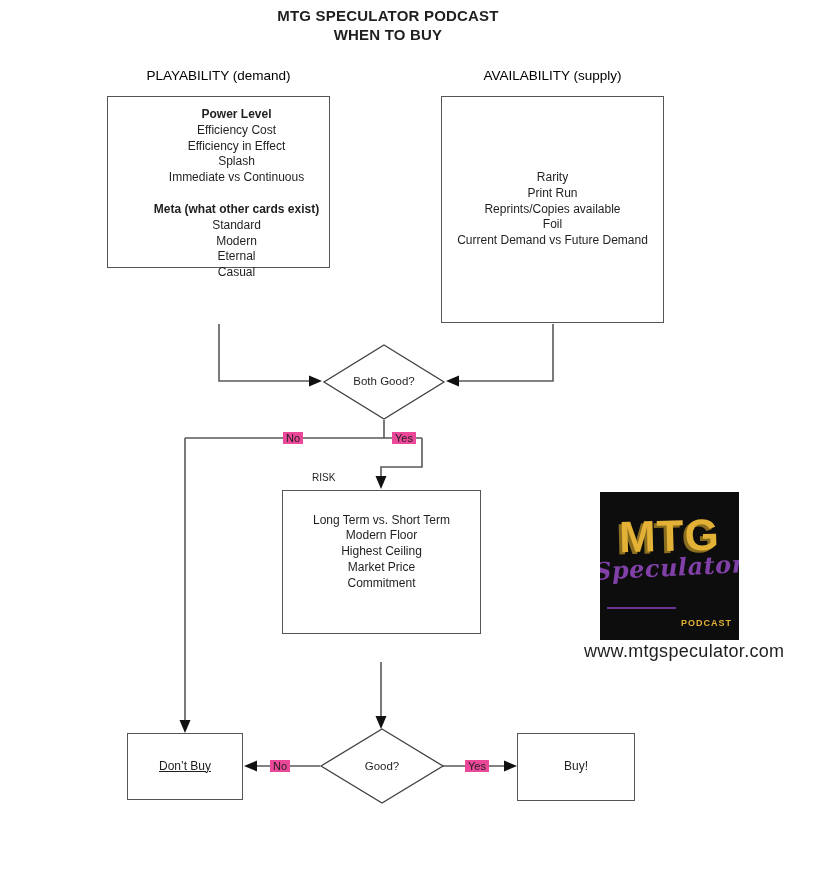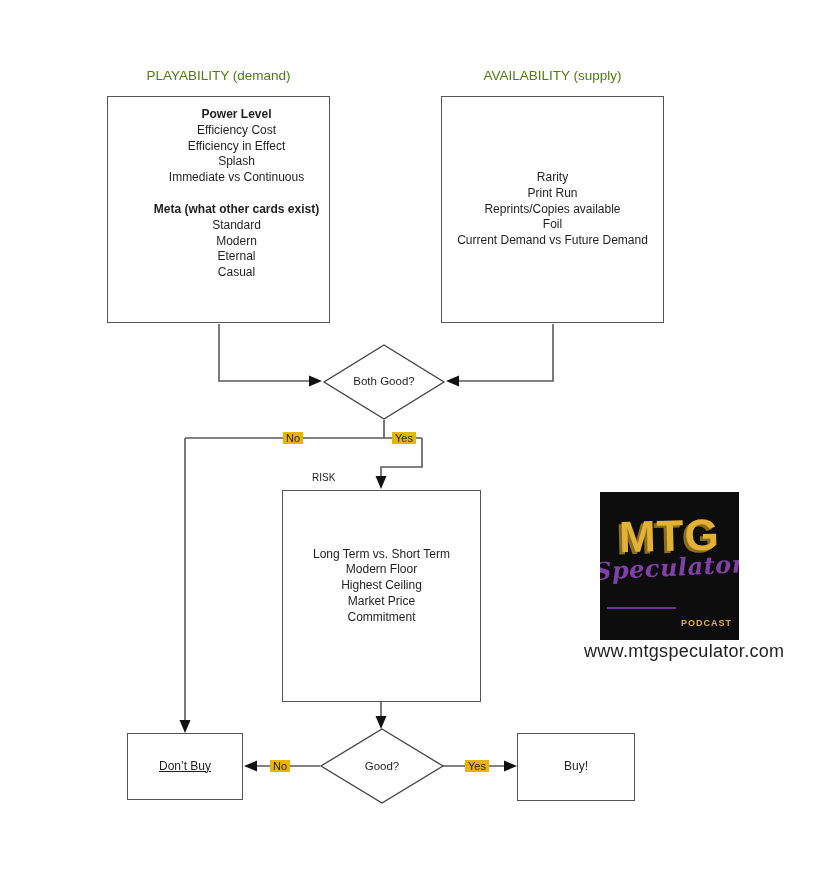--- a/index.html
+++ b/index.html
@@ -15,37 +15,37 @@
   .abs { position: absolute; }
 
   .title {
     left: 188px; top: 6px; width: 400px;
     font-size: 15px; font-weight: bold; line-height: 19px;
     text-align: center; letter-spacing: 0.2px;
   }
 
   .col-header {
     top: 68px; width: 223px; text-align: center;
-    font-size: 13.5px; color: #4d7c0f;
+    font-size: 13.5px; color: #000000;
   }
   .col-header.left  { left: 107px; }
   .col-header.right { left: 441px; }
 
   .flow-box {
     border: 1.6px solid #555555;
     background: #ffffff;
     font-size: 12px; line-height: 15.8px; text-align: center;
   }
-  .box-playability { left: 107px; top: 96px; width: 223px; height: 227px; padding-top: 10px; padding-left: 36px; }
+  .box-playability { left: 107px; top: 96px; width: 223px; height: 172px; padding-top: 10px; padding-left: 36px; }
   .box-availability {
     left: 441px; top: 96px; width: 223px; height: 227px;
     display: flex; flex-direction: column; justify-content: center;
   }
   .box-risk {
-    left: 282px; top: 490px; width: 199px; height: 212px;
+    left: 282px; top: 490px; width: 199px; height: 144px;
     display: flex; flex-direction: column; justify-content: center;
   }
   .box-risk .risk-lines { transform: translateY(-10px); }
   .box-dontbuy { left: 127px; top: 733px; width: 116px; height: 67px;
     display: flex; align-items: center; justify-content: center; text-decoration: underline; }
   .box-buy { left: 517px; top: 733px; width: 118px; height: 68px;
     display: flex; align-items: center; justify-content: center; }
 
   .bold-line { font-weight: bold; }
   .gap-line { height: 16px; }
@@ -55,21 +55,21 @@
   svg.connectors polygon.diamond { fill: #ffffff; stroke: #404040; stroke-width: 1.3px; }
   svg.connectors polygon.arrowhead { fill: #111111; stroke: none; }
 
   .diamond-label {
     font-size: 11.5px; color: #1f1f1f; text-align: center;
   }
   .label-bothgood { left: 334px; top: 375px; width: 100px; }
   .label-good { left: 332px; top: 760px; width: 100px; }
 
   .edge-label {
-    font-size: 11px; color: #1f1f1f; background: #eab308;
+    font-size: 11px; color: #1f1f1f; background: #ec4899;
     padding: 0 3px; text-align: center;
   }
   .edge-no1  { left: 283px; top: 432px; }
   .edge-yes1 { left: 392px; top: 432px; }
   .edge-no2  { left: 270px; top: 760px; }
   .edge-yes2 { left: 465px; top: 760px; }
 
   .risk-header {
     left: 312px; top: 472px; width: 60px; text-align: left;
     font-size: 10px; font-weight: normal;
@@ -137,20 +137,24 @@
     <path class="line" d="M320 766 L257 766"></path>
     <polygon class="arrowhead" points="244,766 257,760.6 257,771.4"></polygon>
 
     <path class="line" d="M443 766 L504 766"></path>
     <polygon class="arrowhead" points="517,766 504,760.6 504,771.4"></polygon>
 
     <polygon class="diamond" points="384,345 444,382 384,419 324,382"></polygon>
     <polygon class="diamond" points="382,729 443,766 382,803 321,766"></polygon>
   </svg>
 
+  <div class="abs title">
+    <div>MTG SPECULATOR PODCAST</div>
+    <div>WHEN TO BUY</div>
+  </div>
 
   <div class="abs col-header left">PLAYABILITY (demand)</div>
   <div class="abs col-header right">AVAILABILITY (supply)</div>
 
   <div class="abs flow-box box-playability">
     <div class="bold-line">Power Level</div>
     <div>Efficiency Cost</div>
     <div>Efficiency in Effect</div>
     <div>Splash</div>
     <div>Immediate vs Continuous</div>

